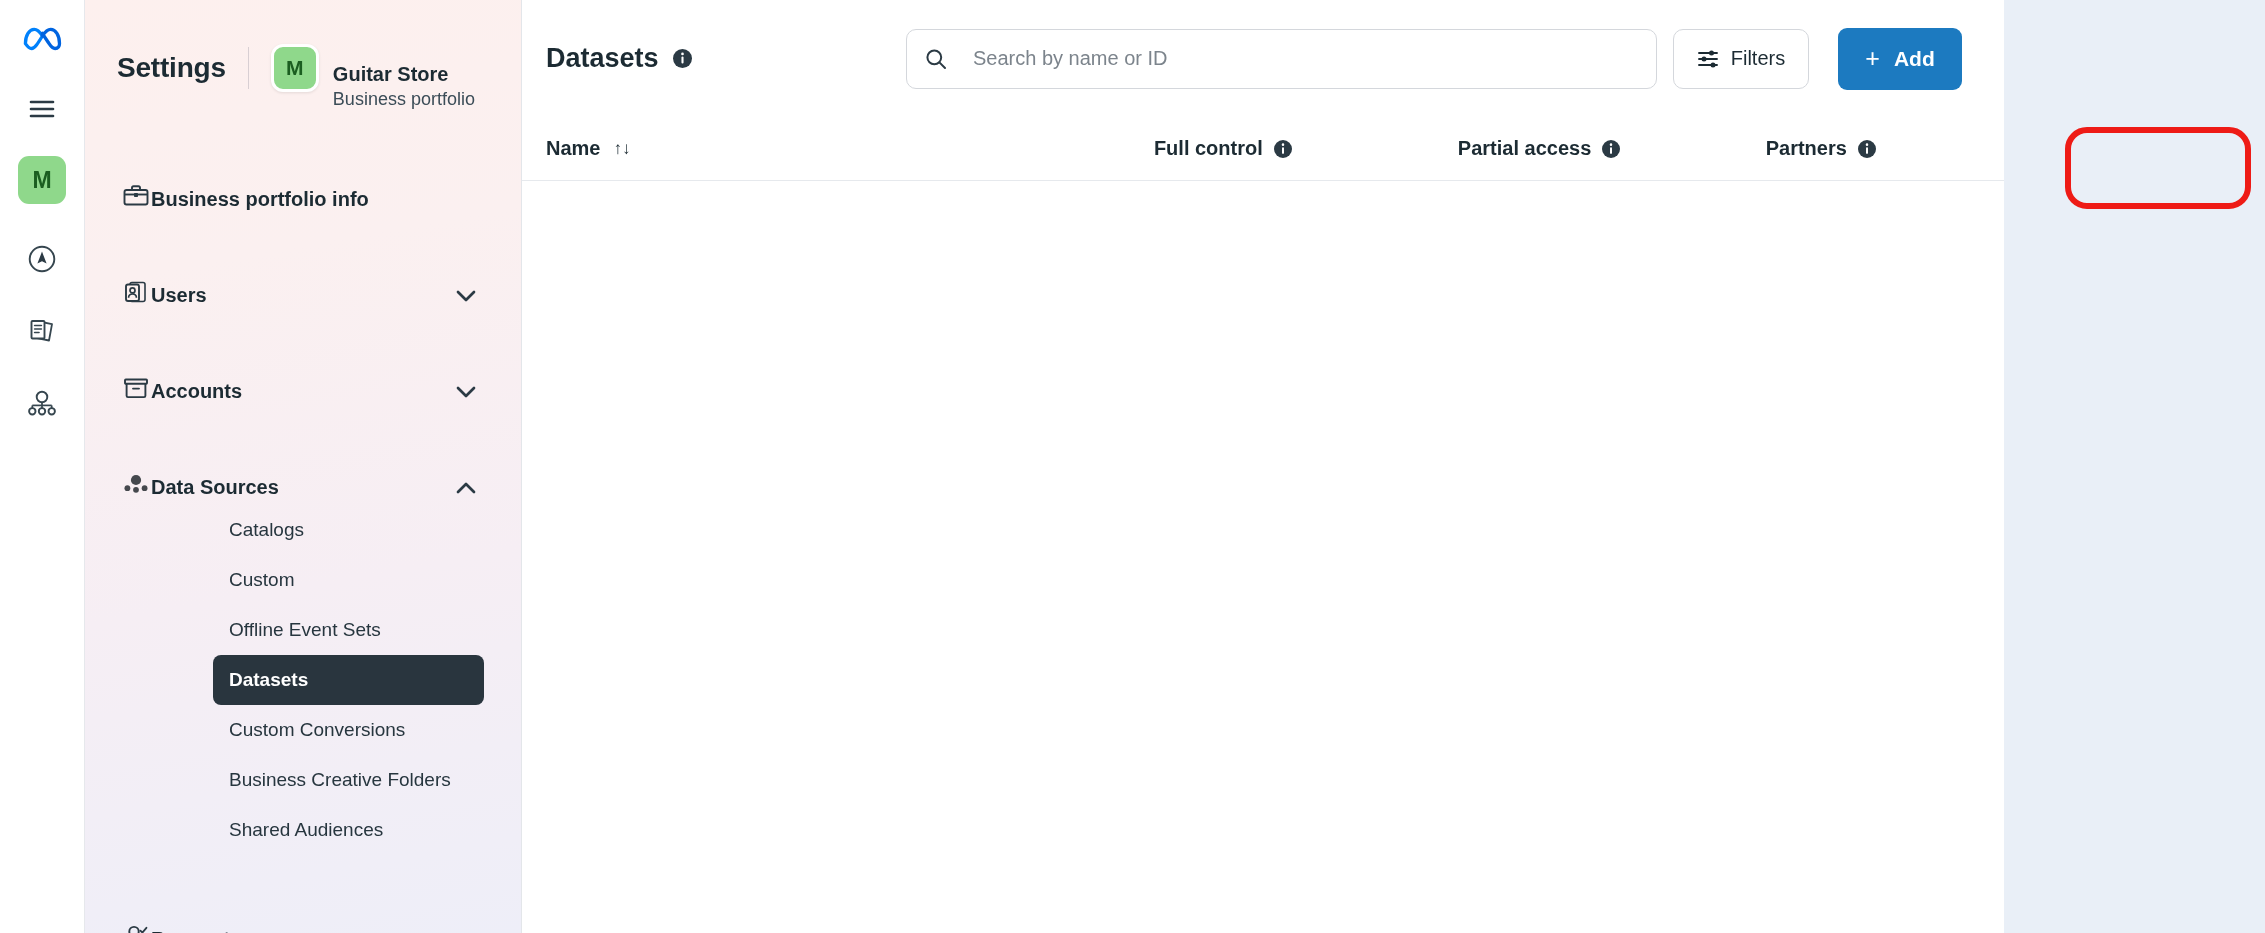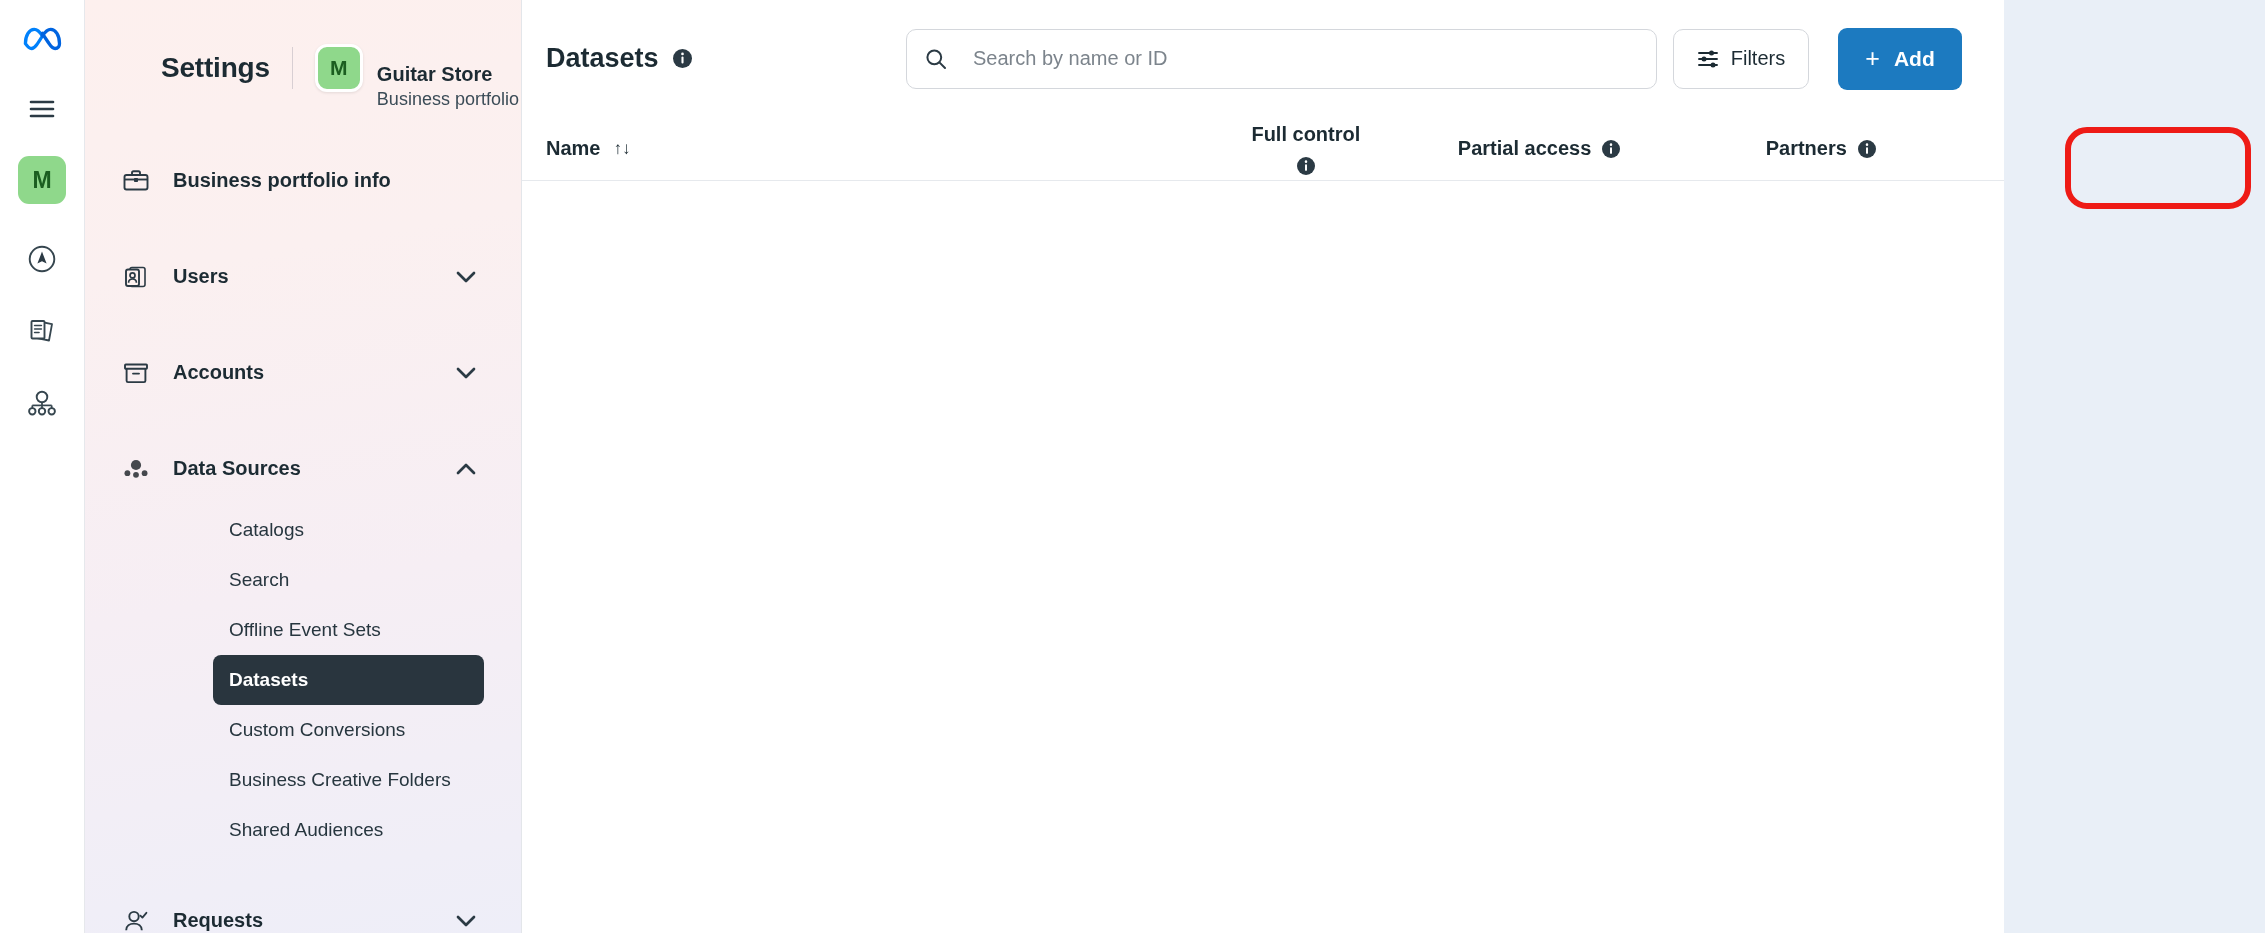--- a/index.html
+++ b/index.html
@@ -72,21 +72,20 @@
     display: flex;
     align-items: center;
     padding: 26px 0 26px 32px;
     gap: 0;
   }
   .settings-title {
     font-size: 28px;
     font-weight: bold;
     color: #1c2b33;
     letter-spacing: -0.2px;
-    margin-left: 44px;
   }
   .header-divider {
     width: 1px; height: 42px;
     background: #d8cfd3;
     margin: 0 22px;
   }
   .portfolio-badge {
     width: 48px; height: 48px;
     background: #8fd88b;
     border: 3px solid #ffffff;
@@ -103,27 +102,26 @@
     font-size: 20px; font-weight: bold; color: #1c2b33;
   }
   .portfolio-sub {
     font-size: 18px; color: #3b4c57; font-weight: normal;
   }
 
   
   .nav { padding: 14px 0 0 0; }
   .nav-item {
     display: flex;
-    align-items: center;
+    align-items: flex-end;
     height: 60px;
     margin: 0 30px 0 22px;
     padding: 0 14px;
     border-radius: 10px;
     cursor: pointer;
-    gap: 22px;
   }
   .nav-icon {
     width: 30px; height: 30px;
     display: flex; align-items: center; justify-content: center;
     flex: 0 0 30px;
   }
   .nav-label {
     font-size: 20px;
     font-weight: bold;
     color: #1c2b33;
@@ -271,21 +269,21 @@
   }
   .th {
     display: flex;
     align-items: center;
     gap: 11px;
     font-size: 20px;
     font-weight: bold;
     color: #1c2b33;
   }
   .th.col-name   { width: 624px; cursor: pointer; }
-  .th.col-full   { width: 312px; flex-direction: column; }
+  .th.col-full   { width: 312px; }
   .th.col-part   { width: 316px; }
   .th.col-partn  { width: 220px; }
   .sort-arrows { font-size: 17px; color: #1c2b33; margin-left: 2px; }
 
   .table-body { flex: 1; background: #ffffff; }
 
   
   .annotation-box {
     position: absolute;
     left: 2065px;
@@ -445,21 +443,21 @@
             <polyline points="2,10 10,2 18,10" fill="none" stroke="#2b3a44" stroke-width="2.7" stroke-linecap="round" stroke-linejoin="round"></polyline>
           </svg>
         </span>
       </div>
 
       <div class="subnav">
         <div class="subnav-item">
           <span>Catalogs</span>
         </div>
         <div class="subnav-item">
-          <span>Search</span>
+          <span>Custom</span>
         </div>
         <div class="subnav-item">
           <span>Offline Event Sets</span>
         </div>
         <div class="subnav-item active">
           <span>Datasets</span>
         </div>
         <div class="subnav-item">
           <span>Custom Conversions</span>
         </div>

